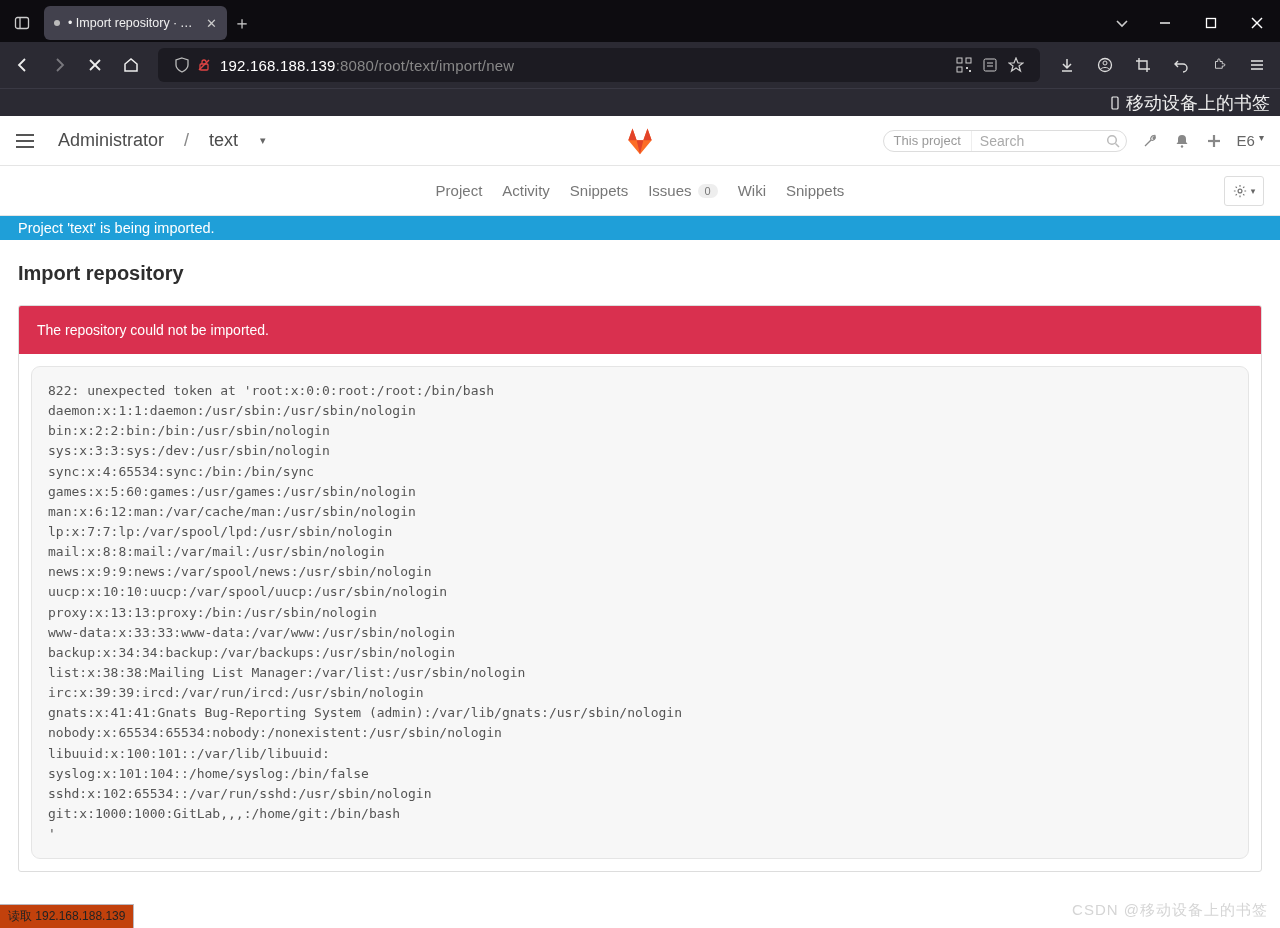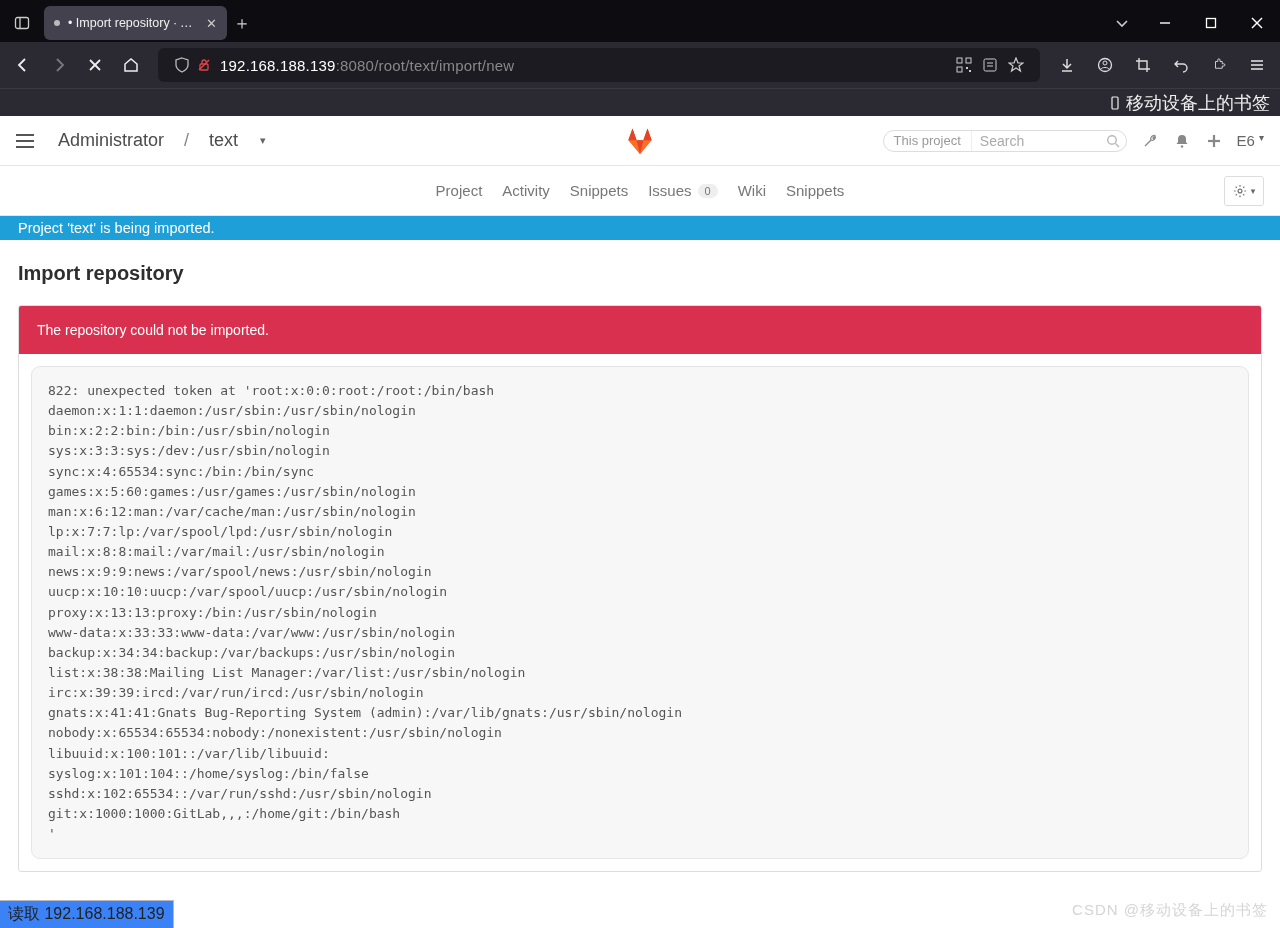--- a/index.html
+++ b/index.html
@@ -56,21 +56,21 @@
   .badge { background:#eee; color:#777; border-radius:9px; font-size:11px; padding:1px 7px;}
   .settings-btn { position:absolute; right:16px; border:1px solid #ddd; border-radius:3px; width:40px; height:30px; display:flex; align-items:center; justify-content:center; gap:4px; color:#666;}
 
   .flash-blue { background:#1f9fd8; color:#fff; padding:4px 18px; font-size:14.5px;}
   .page-title { font-size:20px; font-weight:700; color:#2e2e2e; padding:22px 18px 20px;}
   .panel { margin:0 18px 18px; border:1px solid #ddd; border-radius:3px; overflow:hidden;}
   .panel-head { background:#d9304f; color:#fff; padding:16px 18px; font-size:14px;}
   .panel-body { padding:12px;}
   .code-block { background:#f7f7f7; border:1px solid #e5e5e5; border-radius:9px; padding:14px 16px; font-family:"Consolas","Menlo",monospace; font-size:13px; line-height:1.55; color:#555; white-space:pre; overflow:auto;}
 
-  .statusbar { position:fixed; left:0; bottom:0; background:#3b82f6; color:#222; font-size:16px; padding:3px 8px; border-top:1px solid #b9b8c0; border-right:1px solid #b9b8c0;}
+  .statusbar { position:fixed; left:0; bottom:0; background:#c2410c; color:#222; font-size:12px; padding:3px 8px; border-top:1px solid #b9b8c0; border-right:1px solid #b9b8c0;}
 
   .watermark { position:fixed; right:12px; bottom:8px; color:#d5d5d5; font-size:15px; letter-spacing:1px; pointer-events:none;}
 
   svg { display:block; }
 </style>
 </head>
 <body>
 
 <div class="browser-chrome">
   <div class="titlebar">

